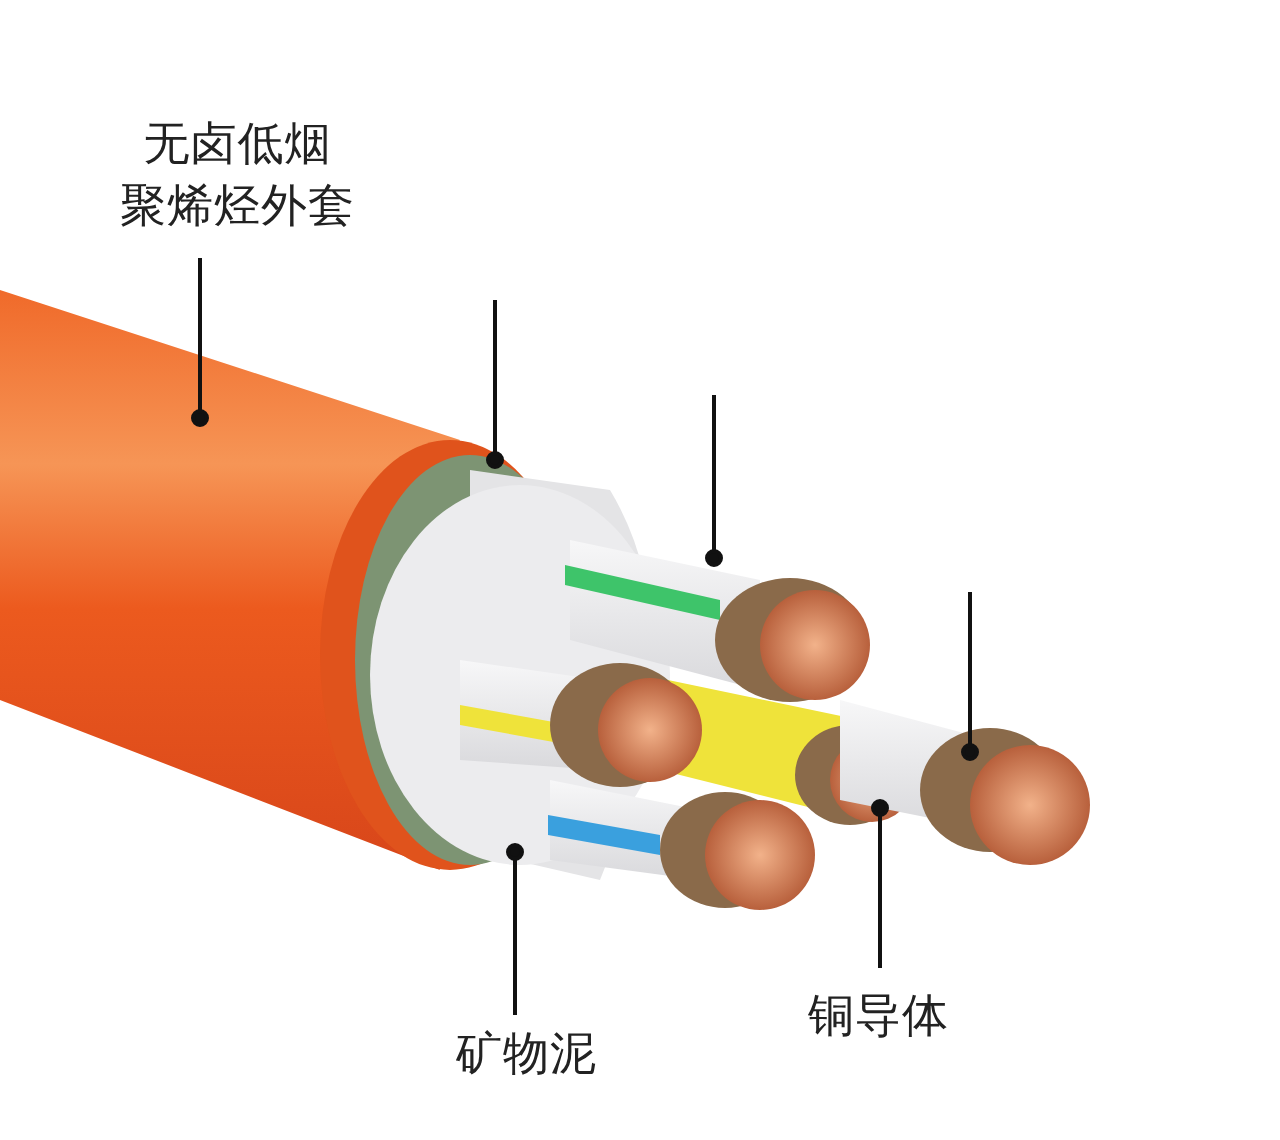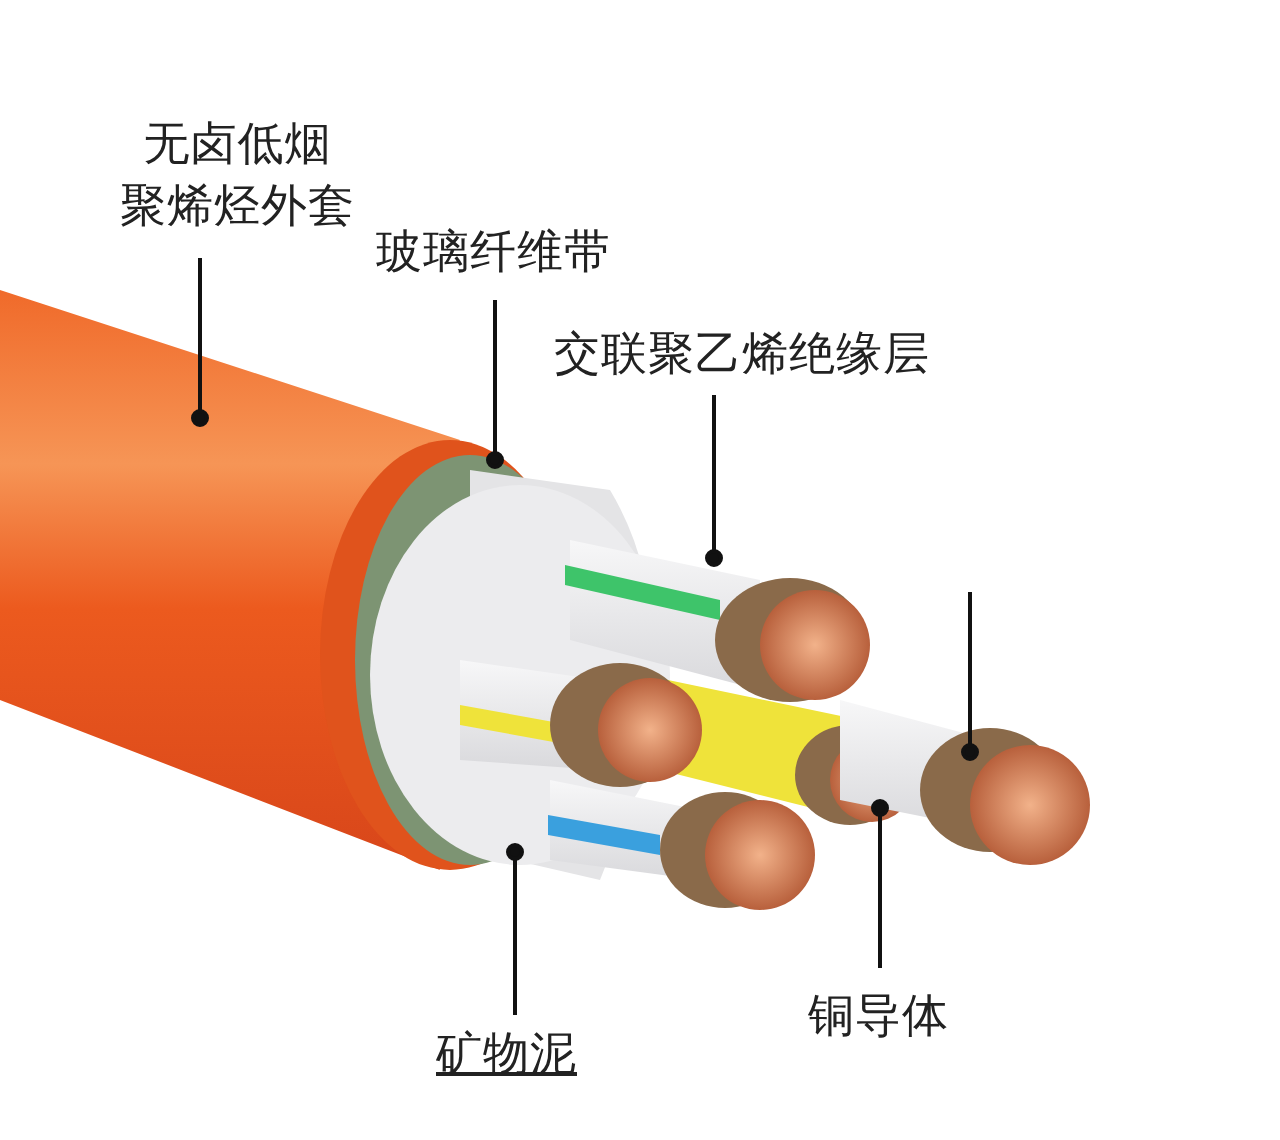--- a/index.html
+++ b/index.html
@@ -82,17 +82,15 @@
         <circle cx="970" cy="752" r="7"></circle>
       <line x1="880" y1="808" x2="880" y2="968"></line>
         <circle cx="880" cy="808" r="7"></circle>
       <line x1="515" y1="852" x2="515" y2="1015"></line>
         <circle cx="515" cy="852" r="7"></circle>
     </g>
   </svg>
 
   <div class="label" style="left:92px;top:112px;text-align:center;margin-left:28px;">无卤低烟
 聚烯烃外套</div>
-  <div class="label" style="left:376px;top:220px;">玻璃纤维带</div>
-  <div class="label" style="left:554px;top:322px;">交联聚乙烯绝缘层</div>
   <div class="label" style="left:808px;top:984px;">铜导体</div>
-  <div class="label" style="left:436px;top:1022px;text-decoration:underline;">矿物泥</div>
+  <div class="label" style="left:456px;top:1022px;">矿物泥</div>
 </div>
 
 </body></html>

